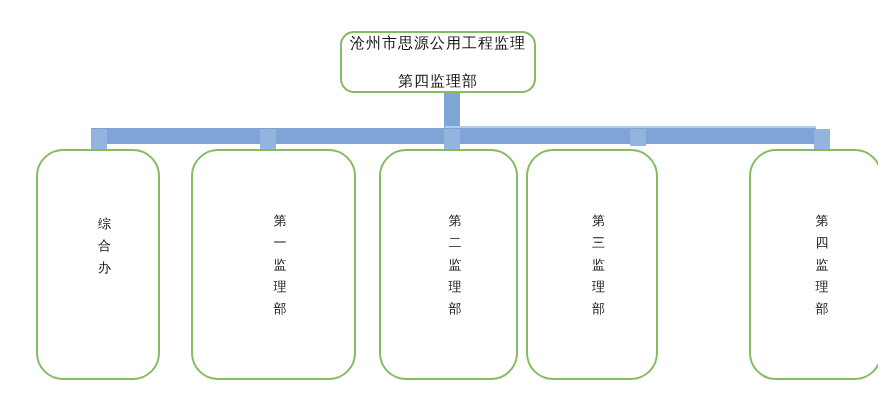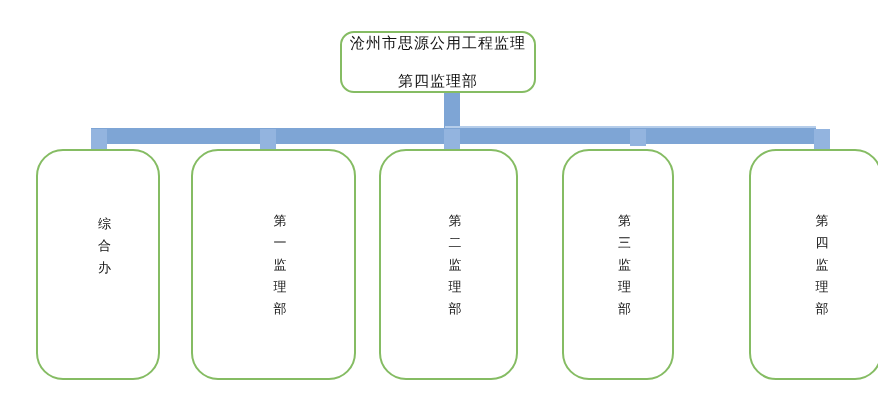--- a/index.html
+++ b/index.html
@@ -46,21 +46,21 @@
   }
 
   .dept-node {
     top: 133px;
     height: 231px;
     border-radius: 27px;
   }
   .dept-1 { left: 20px;  width: 124px; }
   .dept-2 { left: 175px; width: 165px; }
   .dept-3 { left: 363px; width: 139px; }
-  .dept-4 { left: 546px; width: 112px; }
+  .dept-4 { left: 510px; width: 132px; }
   .dept-5 { left: 733px; width: 133px; }
 
   
   .dept-label {
     width: 16px;
     font-size: 13px;
     line-height: 22px;
     text-align: center;
     word-break: break-all;
   }

